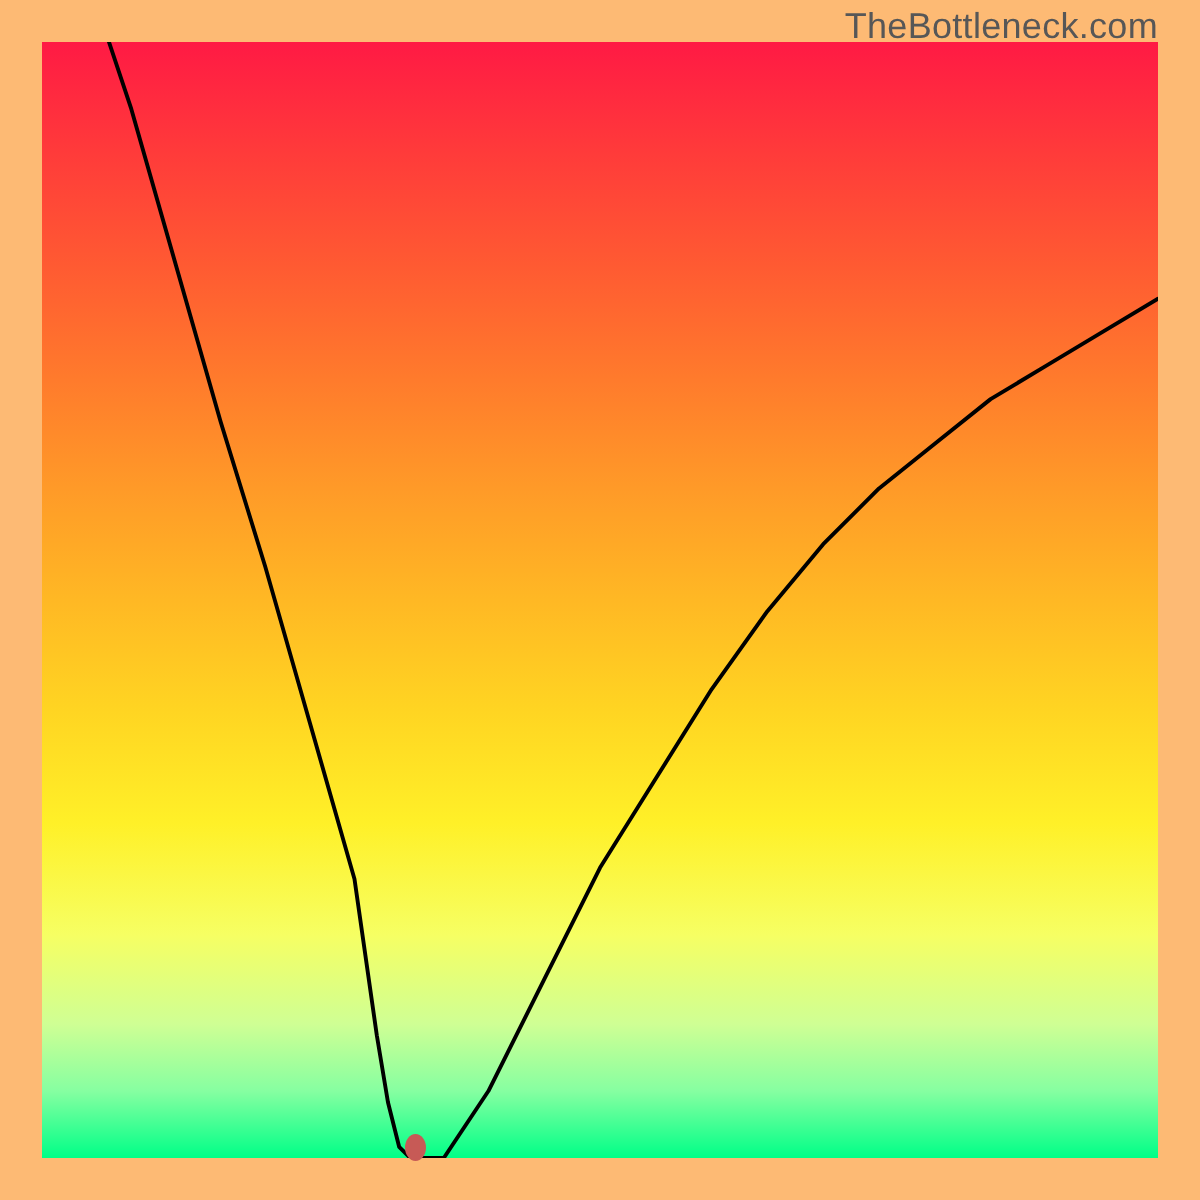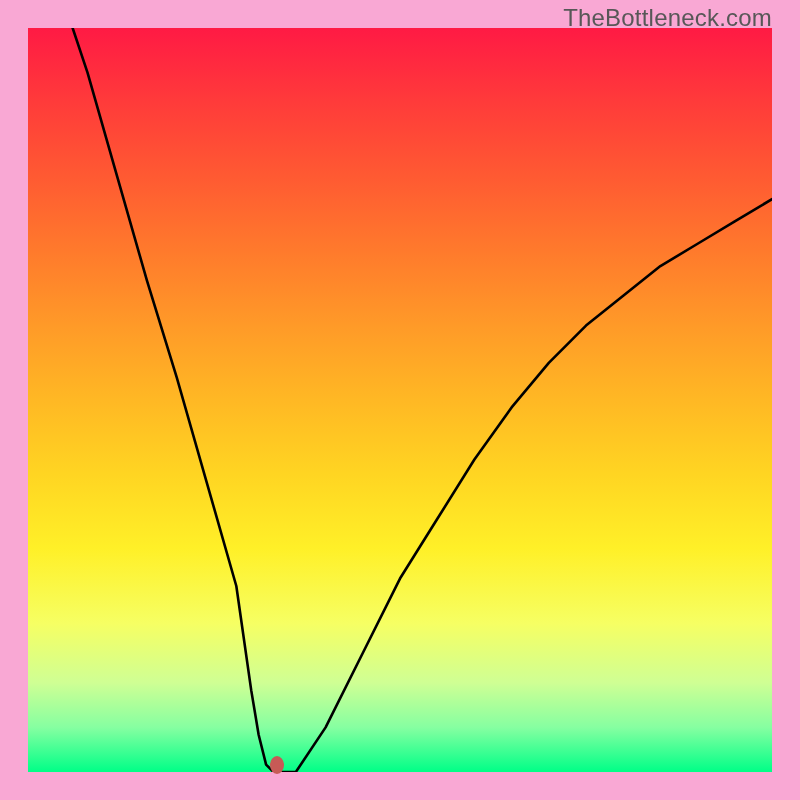--- a/index.html
+++ b/index.html
@@ -1,21 +1,21 @@
 <!DOCTYPE html>
 <html><head>
 <meta charset="utf-8">
 <style>
   * { margin: 0; padding: 0; box-sizing: border-box; }
   html, body { width: 800px; height: 800px; overflow: hidden; background: #000; }
   .container {
     position: relative;
     width: 800px;
     height: 800px;
-    background: #f9a8d4;
+    background: #fdba74;
   }
   .watermark {
     position: absolute;
     top: 4px;
     right: 28px;
     font-family: Arial, Helvetica, sans-serif;
     font-size: 24px;
     color: #575757;
     letter-spacing: 0.2px;
     z-index: 5;

